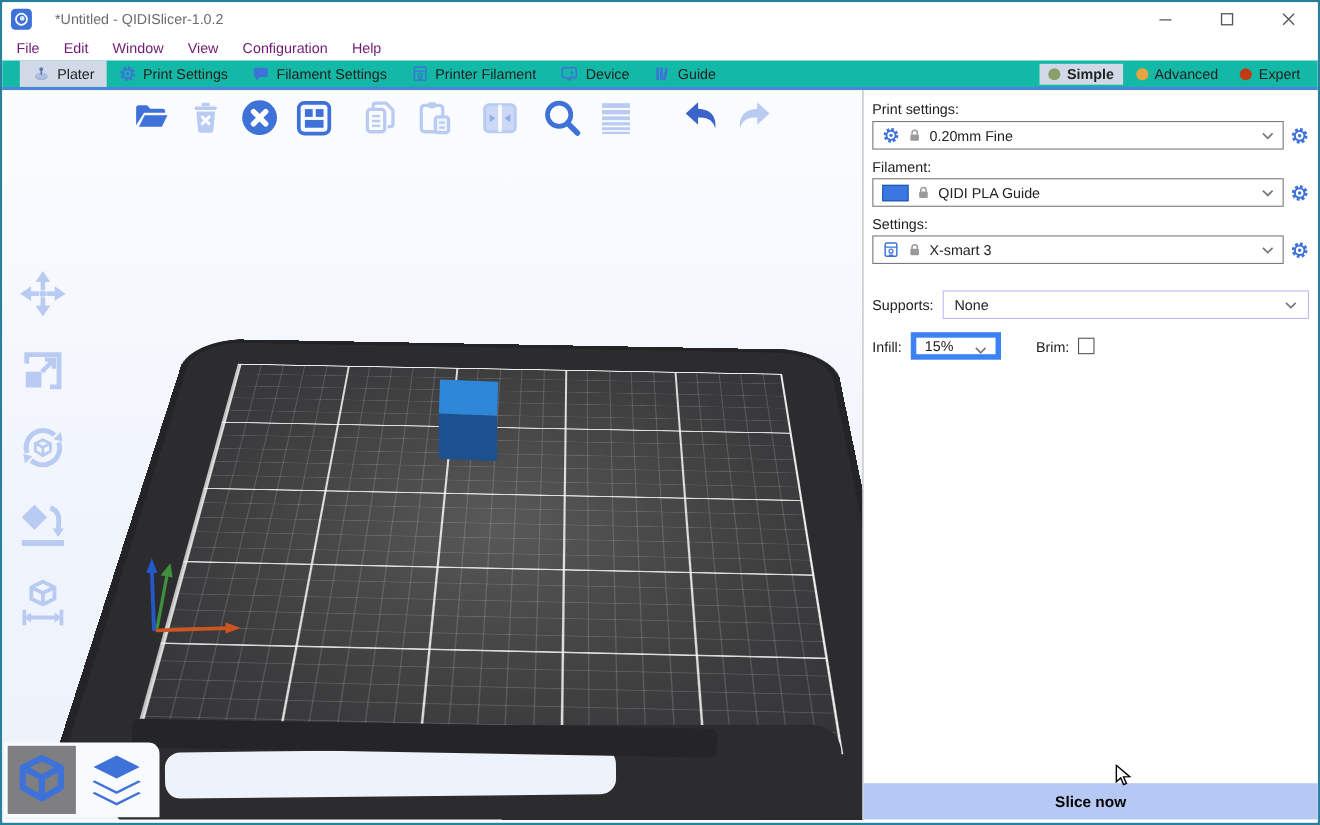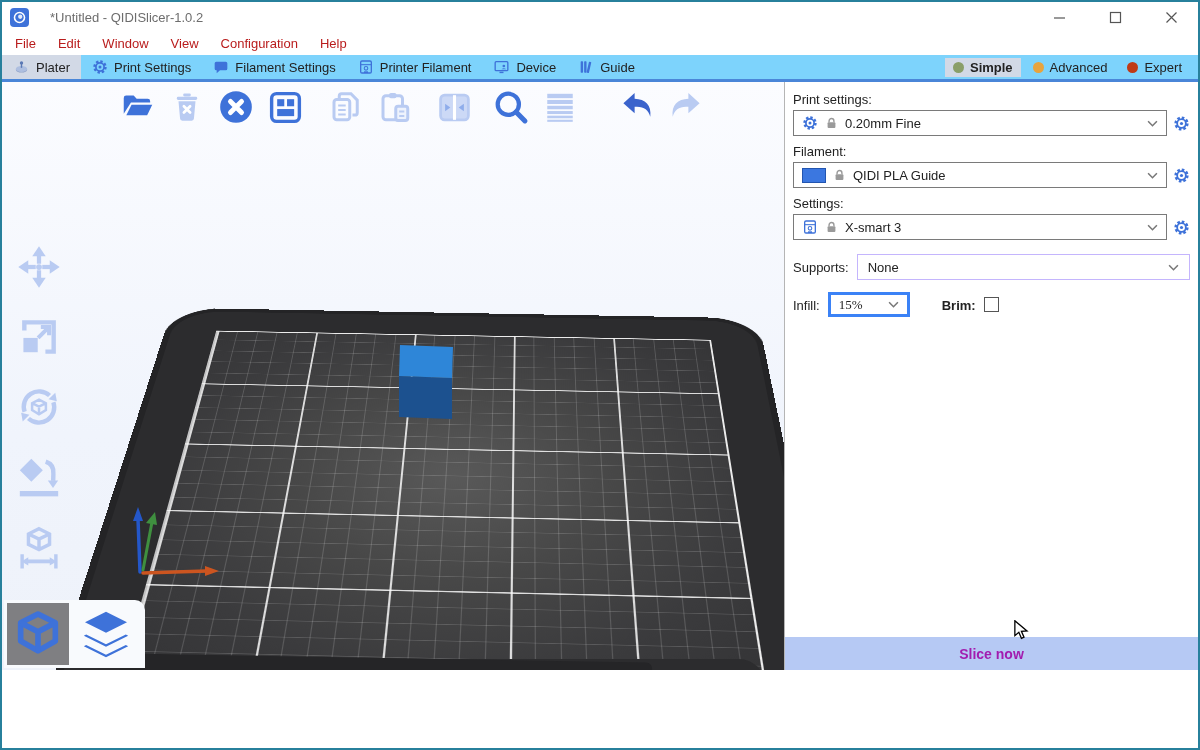--- a/index.html
+++ b/index.html
@@ -9,34 +9,34 @@
   
   .titlebar { height:30px; display:flex; align-items:center; background:#fff; padding-left:8px;gap:14px; }
   .appicon { width:19px; height:19px; border-radius:4px; background:#3e72d9; display:flex; align-items:center; justify-content:center; margin-right:7px; }
   .appicon svg { display:block; }
   .titletext { font-size:13px; color:#6d6d6d; flex:1; }
   .winbtns { display:flex; align-items:center; gap:42px; padding-right:20px; color:#555; }
   .winbtn { width:14px; height:14px; display:flex; align-items:center; justify-content:center; cursor:default; }
 
   
   .menubar { height:23px; display:flex; align-items:center; gap:0; background:#fff; padding-left:2px; }
-  .menuitem { font-size:13px; color:#b91c1c; padding:2px 11px; }
-
-  
-  .tabbar { height:27px; display:flex; align-items:stretch; background:#7dd3fc; border-bottom:3px solid #4a86d8; }
+  .menuitem { font-size:13px; color:#701a75; padding:2px 11px; }
+
+  
+  .tabbar { height:27px; display:flex; align-items:stretch; background:#14b8a6; border-bottom:3px solid #4a86d8;padding-left:16px; }
   .tab { display:flex; align-items:center; gap:6px; padding:0 11px; font-size:13px; color:#222; }
   .tab.sel { background:#d2d9e6; }
   .tab svg { display:block; }
   .modes { margin-left:auto; display:flex; align-items:center; gap:4px; padding-right:8px; }
   .mode { display:flex; align-items:center; gap:6px; font-size:13px; color:#222; padding:2px 8px; }
   .mode.sel { background:#d2d9e6; font-weight:bold; }
   .dot { width:11px; height:11px; border-radius:50%; }
 
   
-  .main { position:relative; display:flex; height:588px; }
+  .main { position:relative; display:flex; height:663px; }
   .viewport { position:relative; width:782px; height:100%; background:linear-gradient(180deg,#fbfcff 0%,#f0f4fc 60%,#eef2fa 100%); overflow:hidden; }
 
   
   .toptools { position:absolute; left:116px; top:5px; display:flex; align-items:center; gap:9px; }
   .toptools .tool { width:40px; height:40px; display:flex; align-items:center; justify-content:center; }
   .mlA { margin-left:12px; } .mlB { margin-left:10px; } .mlC { margin-left:8px; } .mlD { margin-left:28px; }
 
   
   .lefttools { position:absolute; left:8px; top:158px; display:flex; flex-direction:column; gap:16px; }
   .lefttools .tool { width:58px; height:54px; display:flex; align-items:center; justify-content:center; }
@@ -65,30 +65,30 @@
 
   
   .rightpanel { position:relative; width:414px; height:100%; background:#fff; border-left:1px solid #b5b5b5; padding:6px 8px 0 8px; }
   .plabel { font-size:13px; color:#222; margin:4px 0 3px 0; }
   .comborow { display:flex; align-items:center; gap:5px; }
   .combo { flex:1; height:26px; border:1px solid #7a7a7a; background:#fff; display:flex; align-items:center; gap:7px; padding:0 8px; }
   .combo .val { font-size:13px; color:#222; flex:1; }
   .chev { margin-left:auto; }
   .gearbtn { width:18px; height:18px; display:flex; align-items:center; justify-content:center; }
   .swatch { width:24px; height:15px; background:#3b77e0; border:1px solid #2255b0; }
-  .supprow { display:flex; align-items:center; gap:8px; margin-top:14px; }
+  .supprow { display:flex; align-items:center; gap:8px; margin-top:24px; }
   .supprow .plabel { margin:0; }
   .suppcombo { flex:1; height:26px; border:1px solid #c4b5fd; display:flex; align-items:center; padding:0 10px; }
   .suppcombo .val { font-size:13px; color:#222; flex:1; }
   .infillrow { display:flex; align-items:center; gap:8px; margin-top:12px; }
-  .infillcombo { width:82px; height:25px; border:3px solid #3b82f6; display:flex; align-items:center; padding:0 8px;font-family:Liberation Serif, serif; }
+  .infillcombo { width:82px; height:25px; border:5px solid #3b82f6; display:flex; align-items:flex-end; padding:0 8px; }
   .infillcombo .val { font-size:13px; color:#222; flex:1; }
-  .brimlabel { margin-left:24px;font-weight:bold; }
+  .brimlabel { margin-left:24px; }
   .checkbox { width:15px; height:15px; border:1px solid #555; background:#fff; }
-  .slicebtn { position:absolute; left:0; right:0; bottom:0; height:33px; background:#b6c9f4; display:flex; align-items:center; justify-content:center; font-size:14px; font-weight:bold; color:#a21caf; }
+  .slicebtn { position:absolute; left:0; right:0; bottom:0; height:33px; background:#b6c9f4; display:flex; align-items:center; justify-content:center; font-size:14px; font-weight:bold; color:#000000; }
   .cursor { position:absolute; left:228px; bottom:30px; pointer-events:none; }
 </style>
 </head>
 <body>
 
 <div class="window">
 
   <div class="titlebar">
     <div class="appicon">
       <svg width="13" height="13" viewBox="0 0 14 14">

